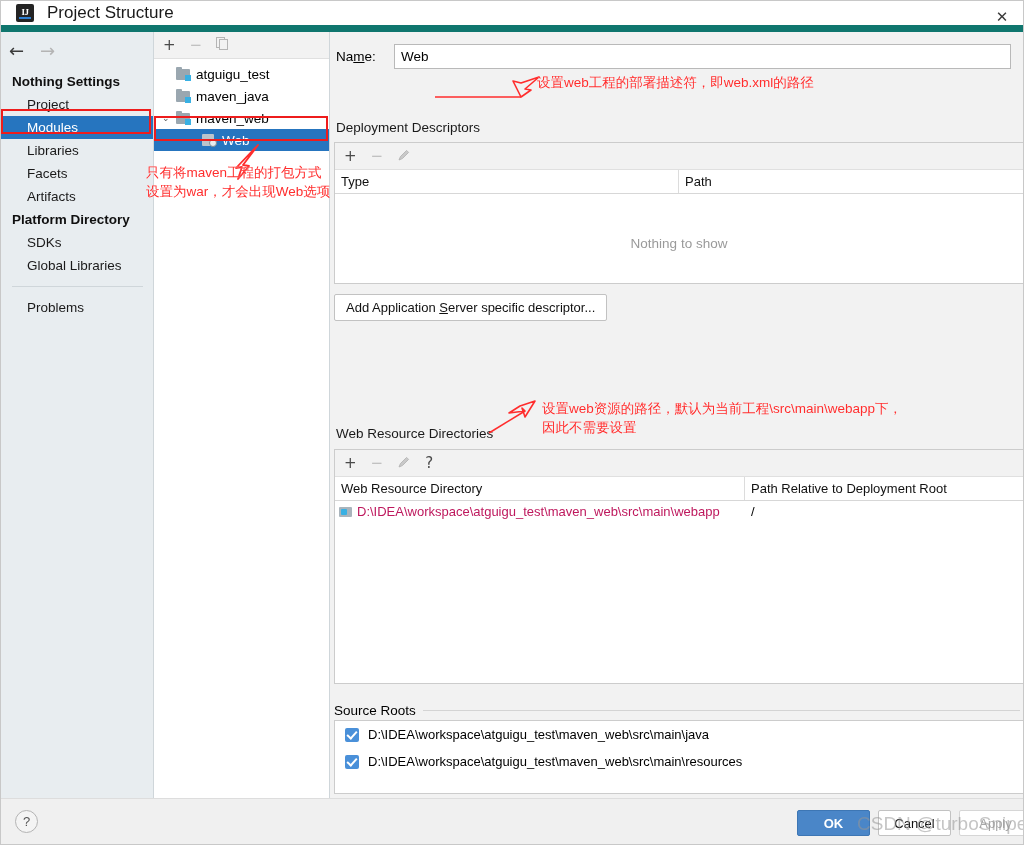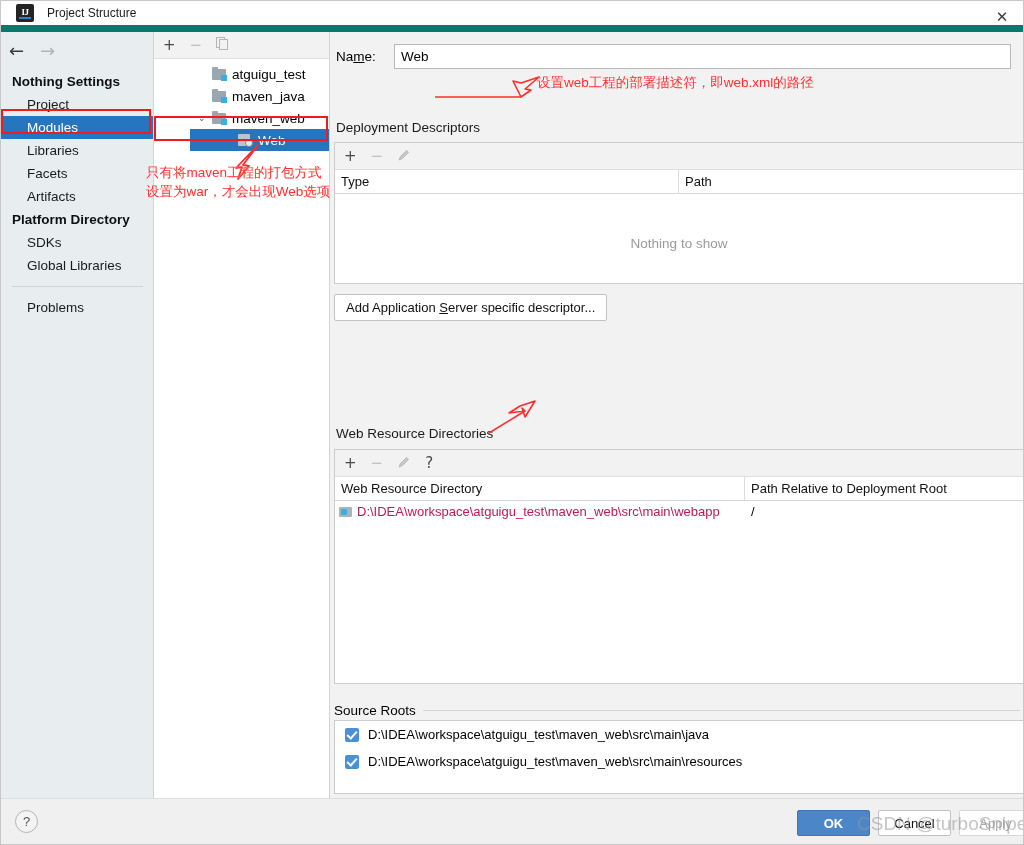--- a/index.html
+++ b/index.html
@@ -43,21 +43,21 @@
     letter-spacing: -0.5px; line-height: 1;
     margin-top: -2px;
     font-family: "Liberation Serif", serif;
   }
   .app-icon .bar {
     position: absolute; bottom: 3px; left: 3px; right: 3px;
     height: 2px; background: #2f7fd0;
   }
   .title-text {
     margin-left: 13px;
-    font-size: 12px;
+    font-size: 17px;
     color: #1a1a1a;
   }
   .close-btn {
     position: absolute; right: 0; top: 0;
     width: 46px; height: 31px;
     display: flex; align-items: center; justify-content: center;
     font-size: 15px; color: #3a3a3a;
     font-family: "DejaVu Sans", sans-serif;
     cursor: pointer;
   }
@@ -118,21 +118,21 @@
     border-bottom: 1px solid #e0e0e0;
     display: flex; align-items: center;
     padding-left: 9px; gap: 14px;
   }
   .tb-icon {
     font-size: 15px; color: #4a4a4a; line-height: 1;
     font-family: "DejaVu Sans", sans-serif;
     cursor: pointer; user-select: none;
   }
   .tb-icon.dim { color: #bfbfbf; }
-  .tree { padding-top: 4px; padding-left: 36px; }
+  .tree { padding-top: 4px; }
   .tree-row {
     height: 22px;
     display: flex; align-items: center;
     font-size: 13.5px;
     cursor: pointer;
     padding-left: 6px;
   }
   .tree-row.lvl1 { padding-left: 22px; }
   .tree-row.lvl2 { padding-left: 48px; }
   .tree-row.selected { background: #2675bf; color: #fff; }
@@ -515,16 +515,20 @@
     <path d="M86 26 L78 10 L86 12 L104 6 L90 18 L96 19 Z" fill="none" stroke="#ff2d2d" stroke-width="1.6" stroke-linejoin="round"></path>
   </svg>
   <div class="anno" style="left:536px; top:72px;">
     <div>设置web工程的部署描述符，即web.xml的路径</div>
   </div>
 
   <svg class="anno-svg" style="left:488px; top:398px; width:62px; height:36px;" viewBox="0 0 62 36">
     <path d="M0 34 L36 12" fill="none" stroke="#ff2d2d" stroke-width="1.6"></path>
     <path d="M36 12 L20 14 L31 7 L46 2 L36 18 L33 9 Z" fill="none" stroke="#ff2d2d" stroke-width="1.6" stroke-linejoin="round"></path>
   </svg>
+  <div class="anno" style="left:541px; top:398px;">
+    <div>设置web资源的路径，默认为当前工程\src\main\webapp下，</div>
+    <div>因此不需要设置</div>
+  </div>
 
   <div class="watermark" style="left:856px; top:812px;">CSDN @turboSniper</div>
 
 </div>
 
 </body></html>

